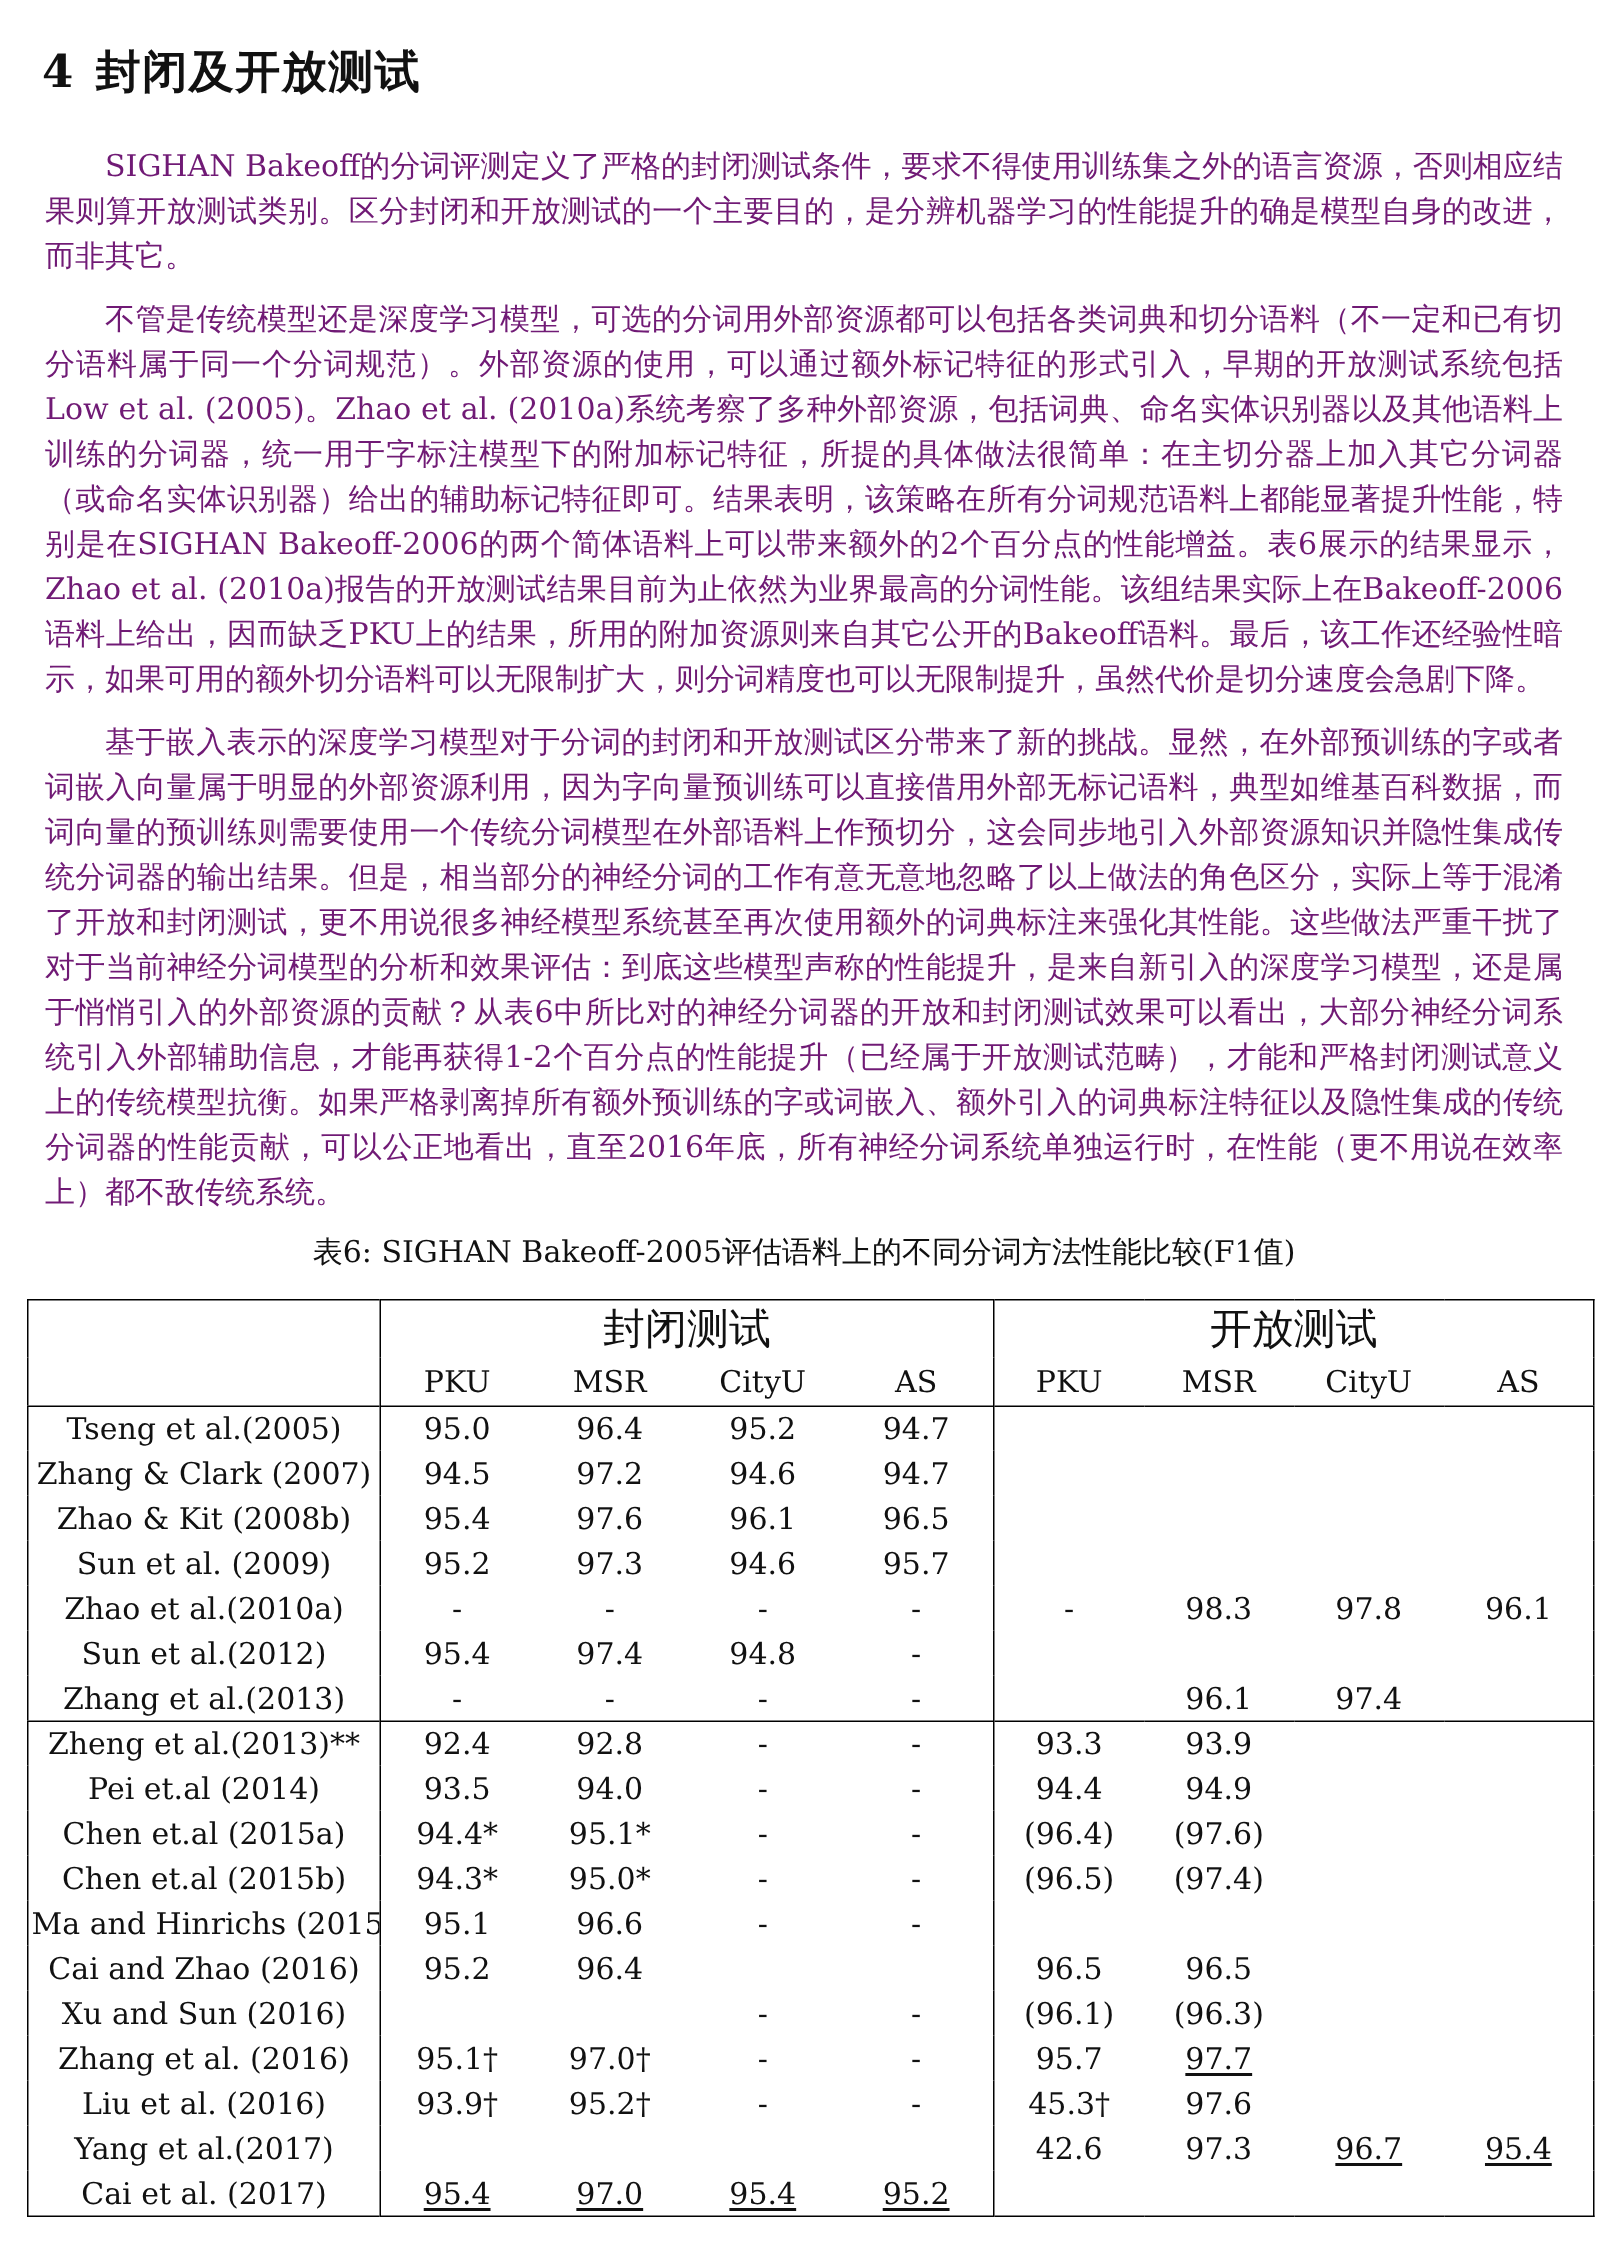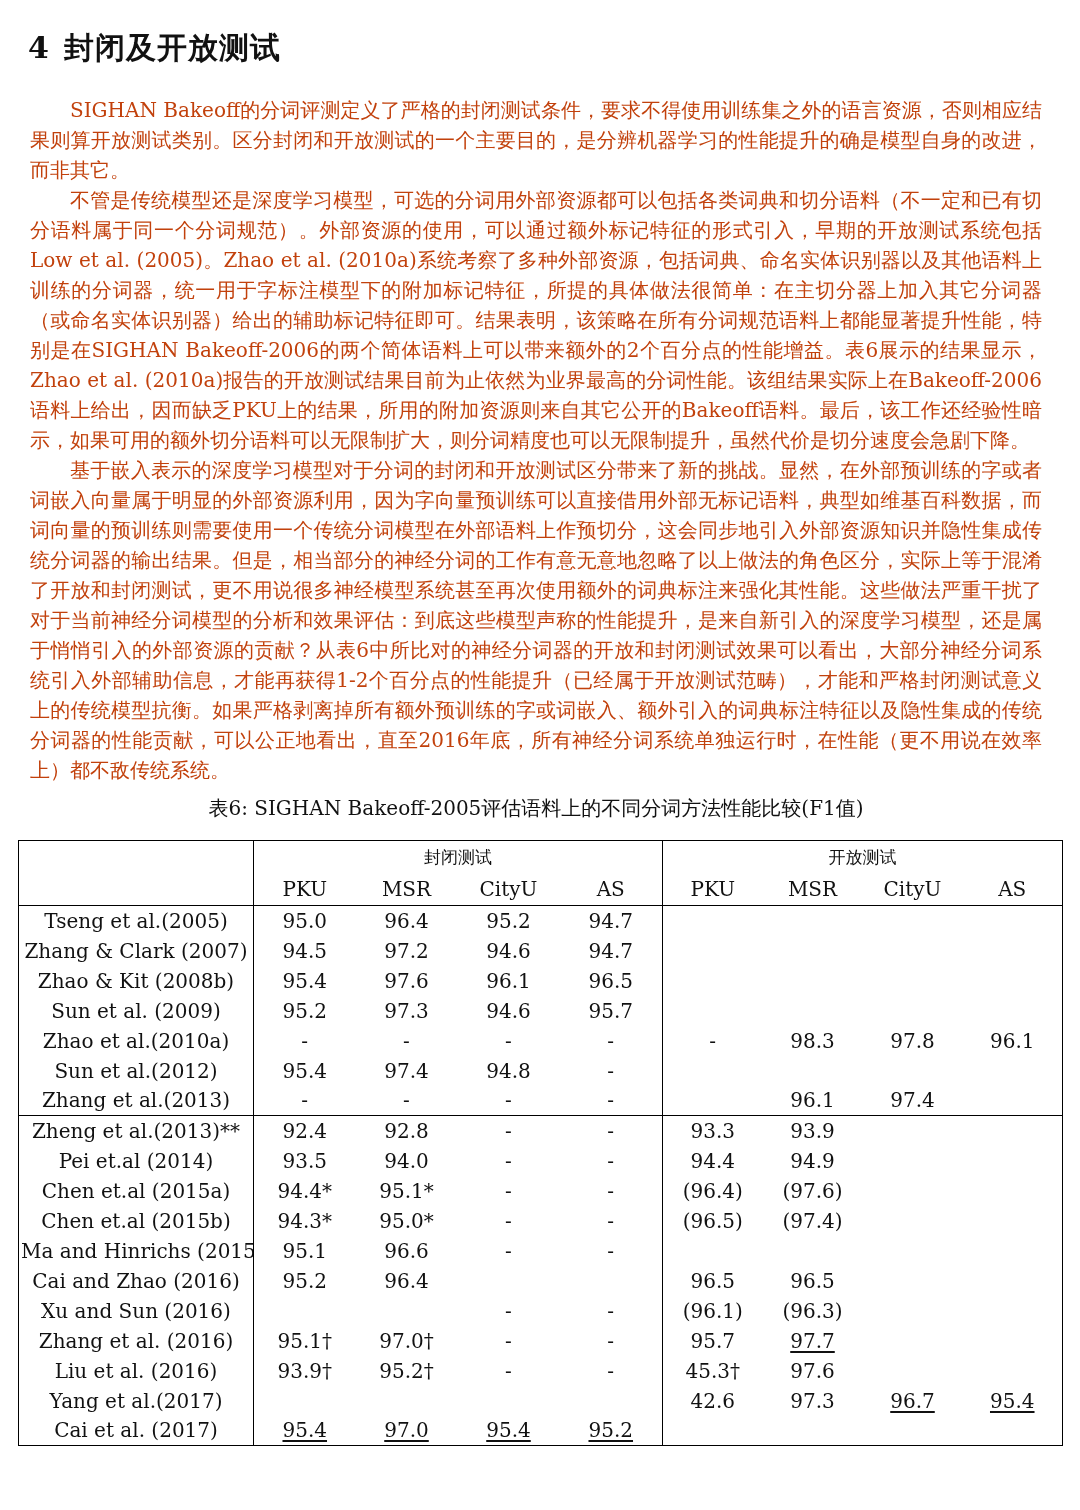--- a/index.html
+++ b/index.html
@@ -10,34 +10,34 @@
     font-family:"DejaVu Serif","Liberation Serif",serif;
   }
   .page { padding:24px 26px 0 18px; }
   h1.section-heading {
     font-size:30px; font-weight:bold; margin:4px 0 26px 10px;
     letter-spacing:1px;
   }
   h1 .sec-num { margin-right:14px; }
   .para {
     font-size:20px; line-height:30px; text-align:justify;
-    text-indent:2em; margin:0 12px; color:#c2410c;
+    text-indent:2em; margin:12px 12px; color:#701a75;
   }
   .table-caption {
     text-align:center; font-size:20px; margin:10px 0 18px 0; color:#111;
   }
   table.results {
     width:1044px; border-collapse:collapse; table-layout:fixed;
     border:1.6px solid #000; font-size:20px;
   }
   table.results th, table.results td {
     height:30px; text-align:center; vertical-align:middle;
     padding:0 2px; font-weight:normal; overflow:hidden; white-space:nowrap;
   }
-  thead tr.group-row th { height:33px; font-size:17px; }
+  thead tr.group-row th { height:33px; font-size:28px; }
   thead tr.cols-row th { height:32px; }
   thead { border-bottom:1.5px solid #000; }
   .method-col { border-right:1.2px solid #000; }
   .open-start { border-left:1.2px solid #000; }
   td.bold, th.bold { font-weight:bold; }
   td.underline { text-decoration:underline; text-underline-offset:3px; }
   tr.divider td { border-top:1.5px solid #000; }
 </style>
 </head>
 <body>

